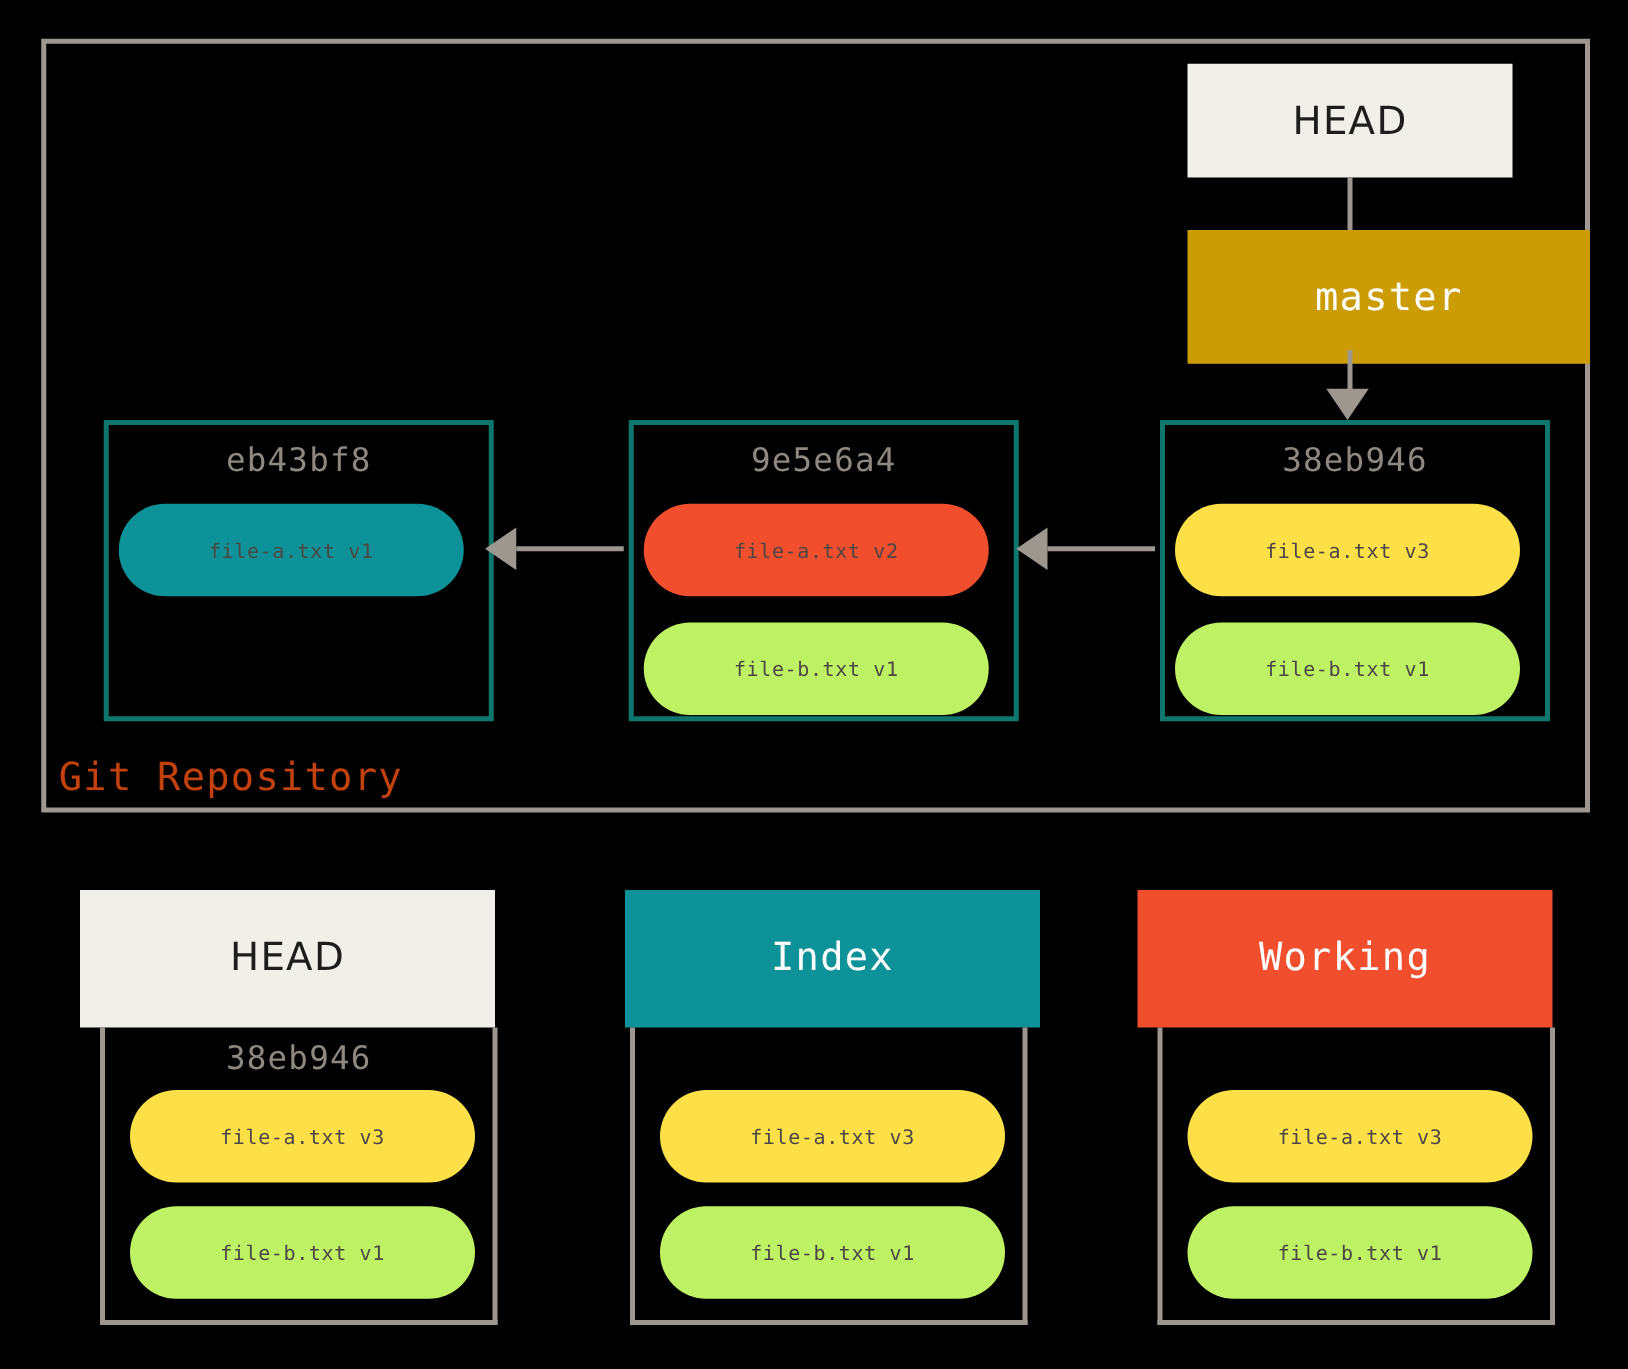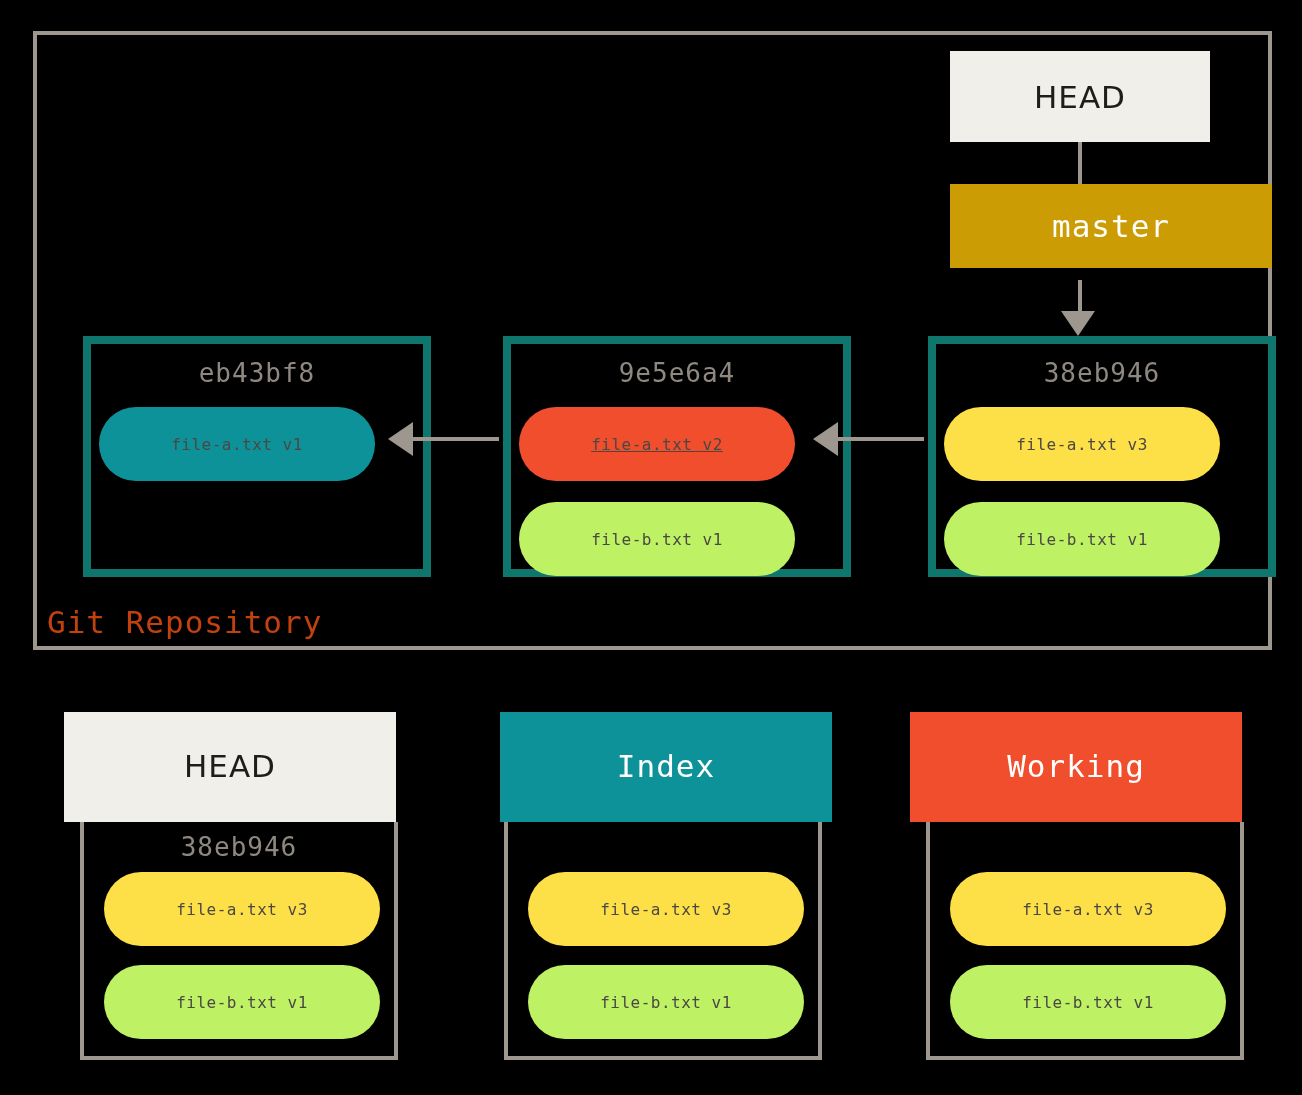--- a/index.html
+++ b/index.html
@@ -50,21 +50,21 @@
     color: #1d1d1b;
     font-size: 31px;
     letter-spacing: 1px;
     font-family: "DejaVu Sans", "Liberation Sans", sans-serif;
   }
   .master-box {
     position: absolute;
     left: 950px;
     top: 184px;
     width: 322px;
-    height: 84px;
+    height: 107px;
     background: #cc9c04;
     display: flex;
     align-items: center;
     justify-content: center;
     color: #ffffff;
     font-size: 31px;
     letter-spacing: 1px;
   }
 
   
@@ -78,23 +78,23 @@
     width: 0;
     height: 0;
     border-left: 17px solid transparent;
     border-right: 17px solid transparent;
     border-top: 25px solid #9d978f;
   }
 
   
   .commit {
     position: absolute;
-    width: 348px;
+    width: 312px;
     height: 241px;
-    border: 8px solid #0f766e;
+    border: 4px solid #0f766e;
     box-sizing: border-box;
   }
   .commit-hash {
     position: absolute;
     top: 14px;
     left: 0;
     right: 0;
     text-align: center;
     font-size: 26px;
     letter-spacing: 1px;
@@ -185,21 +185,21 @@
   <div class="commit" style="left:83px; top:336px;">
     <div class="commit-hash">eb43bf8</div>
     <div class="pill teal" style="top:63px;">file-a.txt v1</div>
   </div>
 
   <div class="arrow-line-h" style="left:413px; top:437px; width:86px;"></div>
   <div class="arrow-left" style="left:388px; top:422px;"></div>
 
   <div class="commit" style="left:503px; top:336px;">
     <div class="commit-hash">9e5e6a4</div>
-    <div class="pill red" style="top:63px;text-decoration:underline;">file-a.txt v2</div>
+    <div class="pill red" style="top:63px;">file-a.txt v2</div>
     <div class="pill cream" style="top:158px;">file-b.txt v1</div>
   </div>
 
   <div class="arrow-line-h" style="left:838px; top:437px; width:86px;"></div>
   <div class="arrow-left" style="left:813px; top:422px;"></div>
 
   <div class="commit" style="left:928px; top:336px;">
     <div class="commit-hash">38eb946</div>
     <div class="pill gold" style="top:63px;">file-a.txt v3</div>
     <div class="pill cream" style="top:158px;">file-b.txt v1</div>

